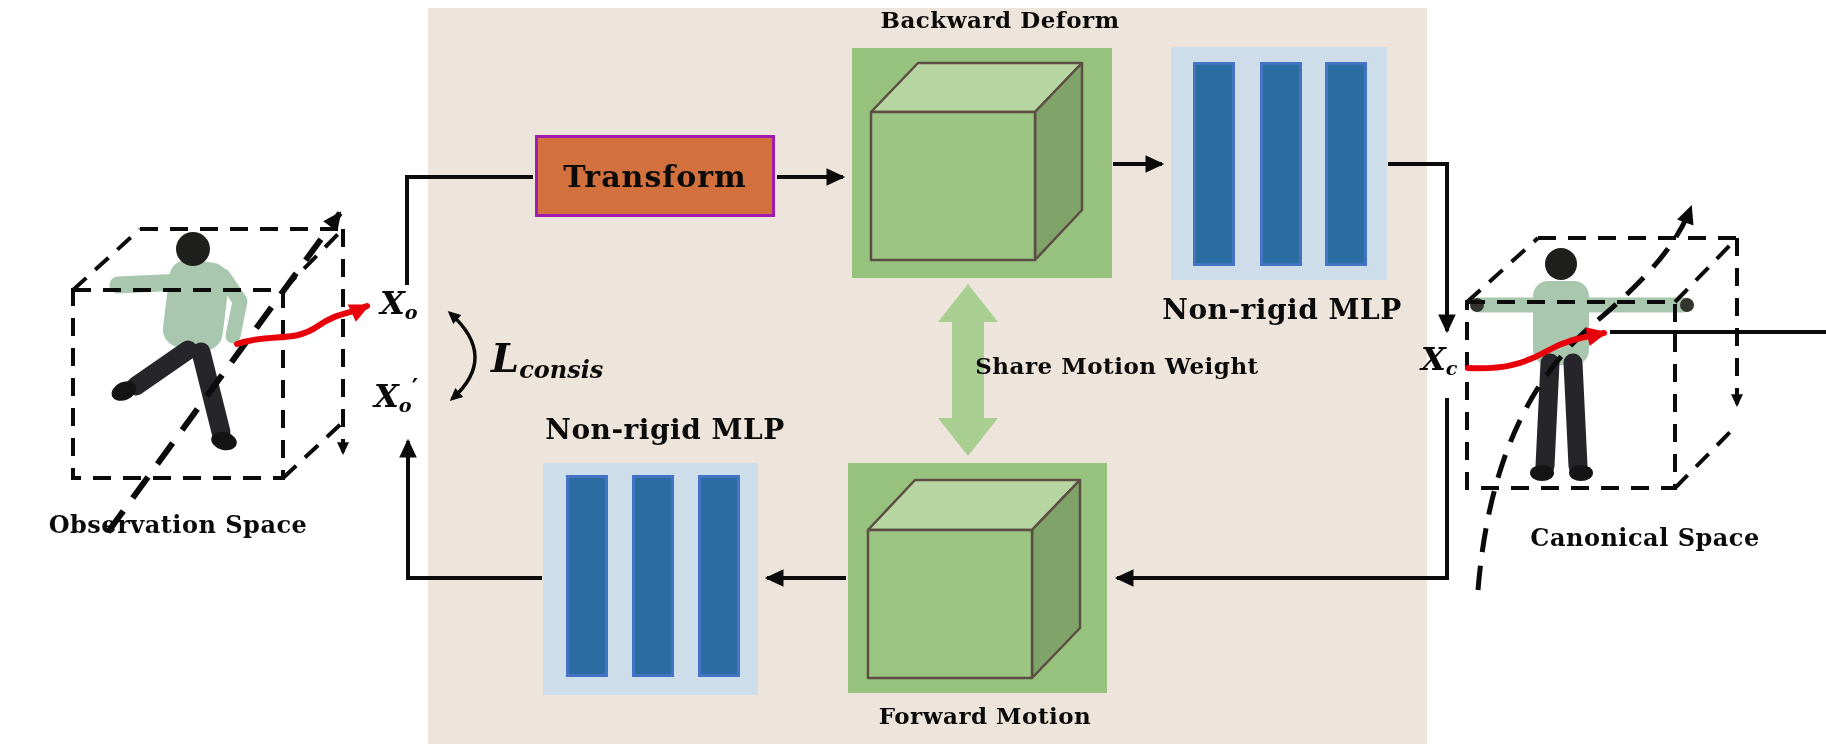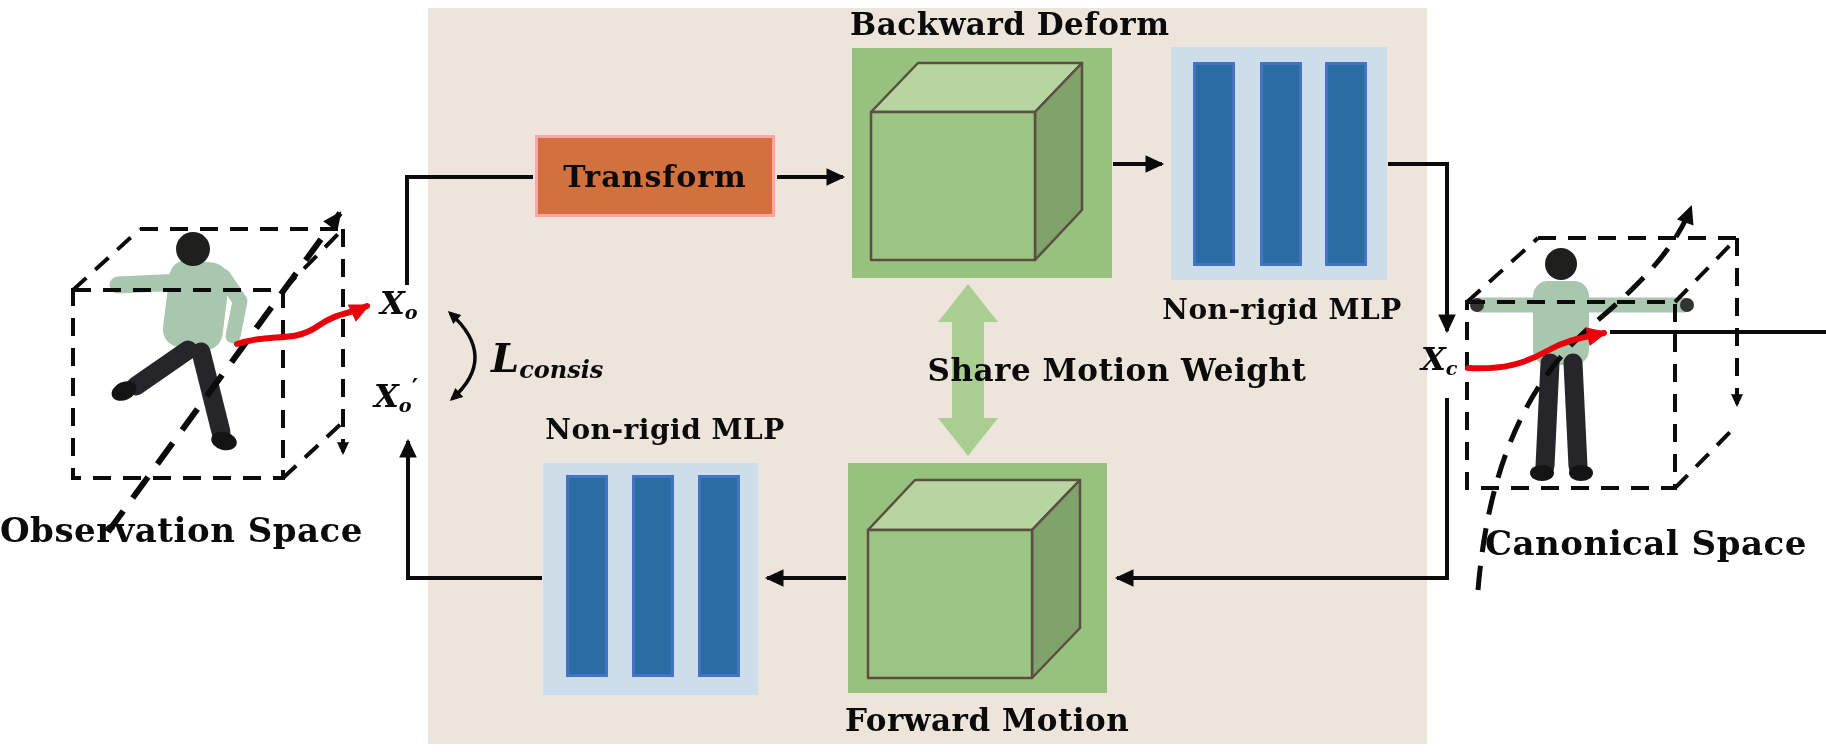--- a/index.html
+++ b/index.html
@@ -10,31 +10,31 @@
   .panel{
     position:absolute;left:428px;top:8px;width:999px;height:736px;
     background:#EDE5DB;z-index:1;
   }
   .block{position:absolute;z-index:2;}
   .deform-square{background:#97C27E;}
   .mlp-panel{background:#CEDDEA;}
   .mlp-bar{position:absolute;width:42px;background:#2A6DA0;border:3px solid #4472C4;box-sizing:border-box;}
   .transform-box{
     position:absolute;left:535px;top:135px;width:240px;height:82px;
-    background:#D2703E;border:3px solid #fca5a5;box-sizing:border-box;
+    background:#D2703E;border:3px solid #a21caf;box-sizing:border-box;
     display:flex;align-items:center;justify-content:center;z-index:2;
   }
   svg.overlay{position:absolute;left:0;top:0;z-index:3;}
   .lbl{
     position:absolute;z-index:4;color:#0b0b0b;font-weight:700;
     text-align:center;white-space:nowrap;letter-spacing:0.5px;
   }
-  .title31{font-size:31px;}
+  .title31{font-size:23px;}
   .title29{font-size:28px;}
-  .title34{font-size:34px;}
+  .title34{font-size:24px;}
   .transform-text{font-size:30px;font-weight:700;color:#0b0b0b;letter-spacing:1px;}
   .math{
     position:absolute;z-index:4;color:#0b0b0b;font-style:italic;font-weight:700;
     font-size:32px;line-height:1;white-space:nowrap;
   }
   .math sub{font-size:0.6em;font-style:italic;vertical-align:-0.25em;}
   .math .prime{font-size:0.75em;vertical-align:0.45em;font-style:normal;}
   .math.lc{font-size:40px;}
 </style>
 </head>

